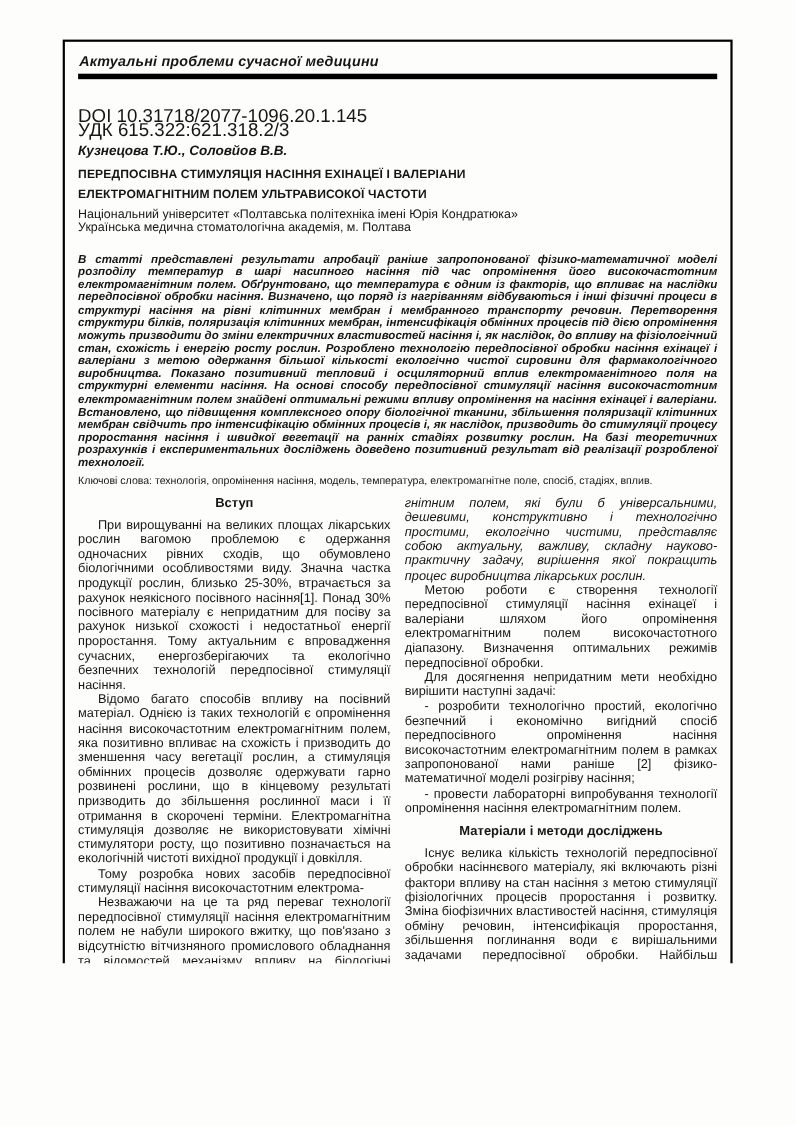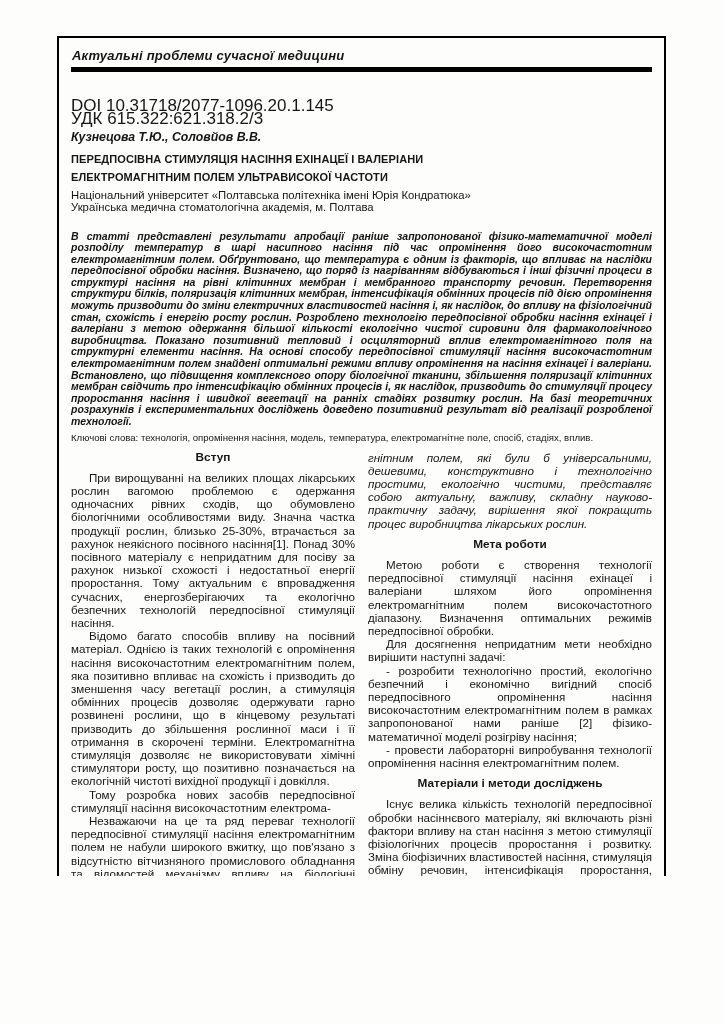--- a/index.html
+++ b/index.html
@@ -96,21 +96,20 @@
     <div class="columns">
       <div class="col">
         <h3>Вступ</h3>
         <p>При вирощуванні на великих площах лікарських рослин вагомою проблемою є одержання одночасних рівних сходів, що обумовлено біологічними особливостями виду. Значна частка продукції рослин, близько 25-30%, втрачається за рахунок неякісного посівного насіння[1]. Понад 30% посівного матеріалу є непридатним для посіву за рахунок низької схожості і недостатньої енергії проростання. Тому актуальним є впровадження сучасних, енергозберігаючих та екологічно безпечних технологій передпосівної стимуляції насіння.</p>
         <p>Відомо багато способів впливу на посівний матеріал. Однією із таких технологій є опромінення насіння високочастотним електромагнітним полем, яка позитивно впливає на схожість і призводить до зменшення часу вегетації рослин, а стимуляція обмінних процесів дозволяє одержувати гарно розвинені рослини, що в кінцевому результаті призводить до збільшення рослинної маси і її отримання в скорочені терміни. Електромагнітна стимуляція дозволяє не використовувати хімічні стимулятори росту, що позитивно позначається на екологічній чистоті вихідної продукції і довкілля.</p>
         <p>Тому розробка нових засобів передпосівної стимуляції насіння високочастотним електрома-</p>
         <p>Незважаючи на це та ряд переваг технології передпосівної стимуляції насіння електромагнітним полем не набули широкого вжитку, що пов'язано з відсутністю вітчизняного промислового обладнання та відомостей механізму впливу на біологічні процеси стимуляції росту насіння.</p>
       </div>
       <div class="col">
         <p class="noindent">гнітним полем, які були б універсальними, дешевими, конструктивно і технологічно простими, екологічно чистими, представляє собою актуальну, важливу, складну науково-практичну задачу, вирішення якої покращить процес виробництва лікарських рослин.</p>
-        <h3>Мета роботи</h3>
         <p>Метою роботи є створення технології передпосівної стимуляції насіння ехінацеї і валеріани шляхом його опромінення електромагнітним полем високочастотного діапазону. Визначення оптимальних режимів передпосівної обробки.</p>
         <p>Для досягнення непридатним мети необхідно вирішити наступні задачі:</p>
         <p>- розробити технологічно простий, екологічно безпечний і економічно вигідний спосіб передпосівного опромінення насіння високочастотним електромагнітним полем в рамках запропонованої нами раніше [2] фізико-математичної моделі розігріву насіння;</p>
         <p>- провести лабораторні випробування технології опромінення насіння електромагнітним полем.</p>
         <h3>Матеріали і методи досліджень</h3>
         <p>Існує велика кількість технологій передпосівної обробки насіннєвого матеріалу, які включають різні фактори впливу на стан насіння з метою стимуляції фізіологічних процесів проростання і розвитку. Зміна біофізичних властивостей насіння, стимуляція обміну речовин, інтенсифікація проростання, збільшення поглинання води є вирішальними задачами передпосівної обробки. Найбільш прогресивними технологіями передпосівної обробки, на нашу думку, є засто-</p>
       </div>
     </div>
 
     <div class="footer">

